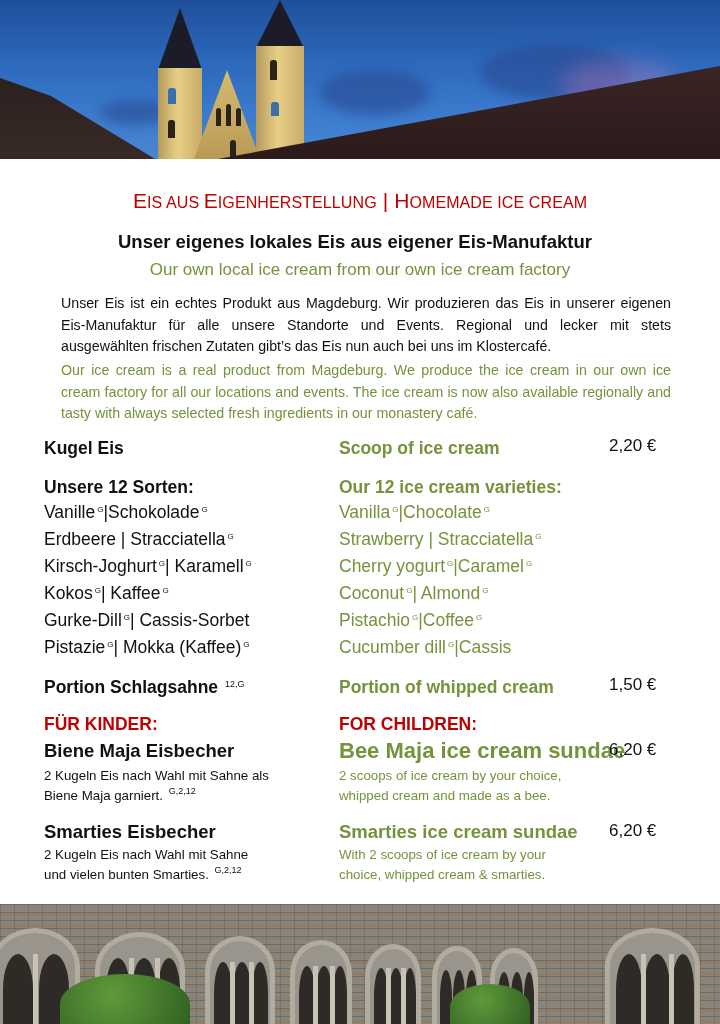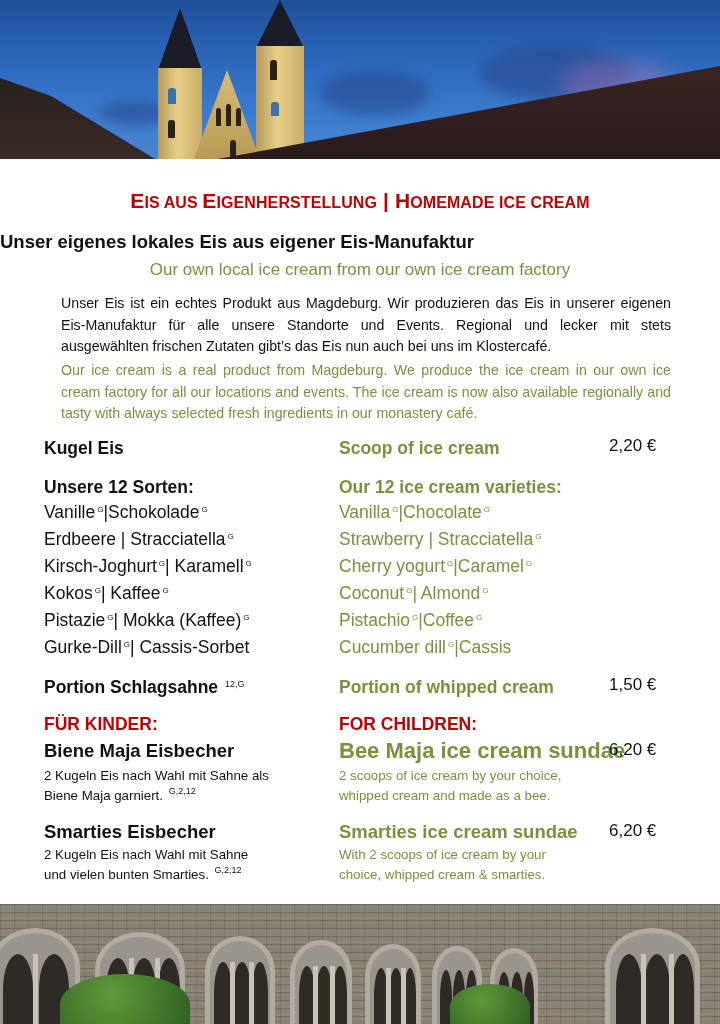--- a/index.html
+++ b/index.html
@@ -32,25 +32,25 @@
     position: absolute; background: linear-gradient(180deg, #d7bb72, #b89a55);
     clip-path: polygon(50% 0, 100% 100%, 0 100%);
   }
   .win { position: absolute; background: #2a2418; border-radius: 3px 3px 0 0; }
   .win.lit { background: #3d6fa8; }
 
   
   .content { position: absolute; left: 0; top: 159px; width: 720px; }
   .title {
     position: absolute; top: 30px; left: 0; width: 720px; text-align: center;
-    color: #c00000; font-weight: bold; font-size: 21px; letter-spacing: 0.1px;
+    color: #c00000; font-weight: normal; font-size: 21px; letter-spacing: 0.1px;
   }
   .title .sc { font-size: 16px; }
   .subtitle-de {
-    position: absolute; top: 72px; left: 0; width: 592px; text-align: left;
+    position: absolute; top: 72px; left: 0; width: 592px; text-align: right;
     font-weight: bold; font-size: 18.5px; color: #111;
   }
   .subtitle-en {
     position: absolute; top: 101px; left: 0; width: 720px; text-align: center;
     font-size: 17px; color: #76923c;
   }
   .intro {
     position: absolute; left: 61px; width: 610px; font-size: 14.2px; line-height: 21.5px;
     text-align: justify; text-align-last: left;
   }
@@ -144,22 +144,22 @@
     <div class="col-de h-item">Unsere 12 Sorten:</div>
     <div class="col-en h-item">Our 12 ice cream varieties:</div>
   </div>
 
   <div class="row" style="top:340px;">
     <div class="col-de">
       <div class="flav"><span>Vanille</span><sup>G</sup><span>|Schokolade</span><sup>G</sup></div>
       <div class="flav"><span>Erdbeere | Stracciatella</span><sup>G</sup></div>
       <div class="flav"><span>Kirsch-Joghurt</span><sup>G</sup><span>| Karamell</span><sup>G</sup></div>
       <div class="flav"><span>Kokos</span><sup>G</sup><span>| Kaffee</span><sup>G</sup></div>
+      <div class="flav"><span>Gurke-Dill</span><sup>G</sup><span>| Cassis-Sorbet</span></div>
       <div class="flav"><span>Pistazie</span><sup>G</sup><span>| Mokka (Kaffee)</span><sup>G</sup></div>
-      <div class="flav"><span>Gurke-Dill</span><sup>G</sup><span>| Cassis-Sorbet</span></div>
     </div>
     <div class="col-en">
       <div class="flav"><span>Vanilla</span><sup>G</sup><span>|Chocolate</span><sup>G</sup></div>
       <div class="flav"><span>Strawberry | Stracciatella</span><sup>G</sup></div>
       <div class="flav"><span>Cherry yogurt</span><sup>G</sup><span>|Caramel</span><sup>G</sup></div>
       <div class="flav"><span>Coconut</span><sup>G</sup><span>| Almond</span><sup>G</sup></div>
       <div class="flav"><span>Pistachio</span><sup>G</sup><span>|Coffee</span><sup>G</sup></div>
       <div class="flav"><span>Cucumber dill</span><sup>G</sup><span>|Cassis</span></div>
     </div>
   </div>

